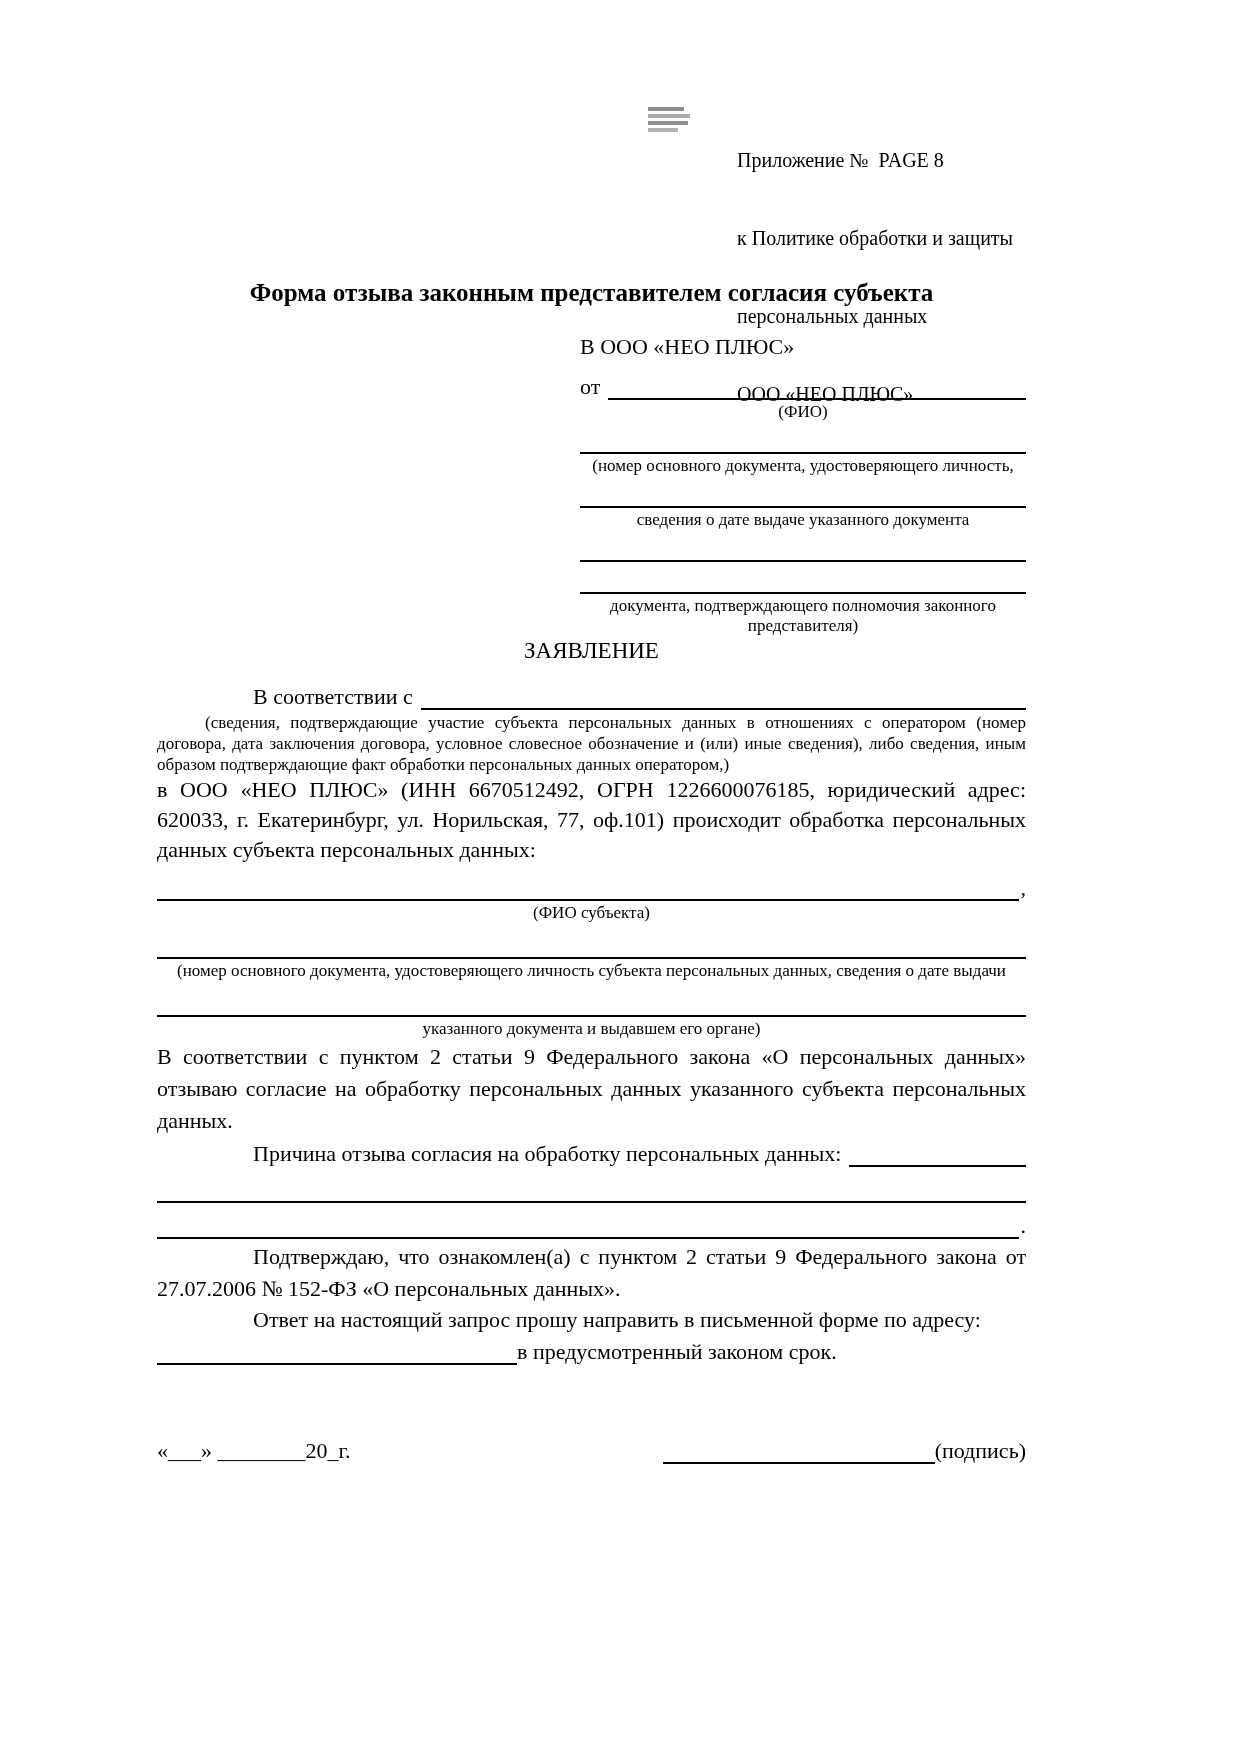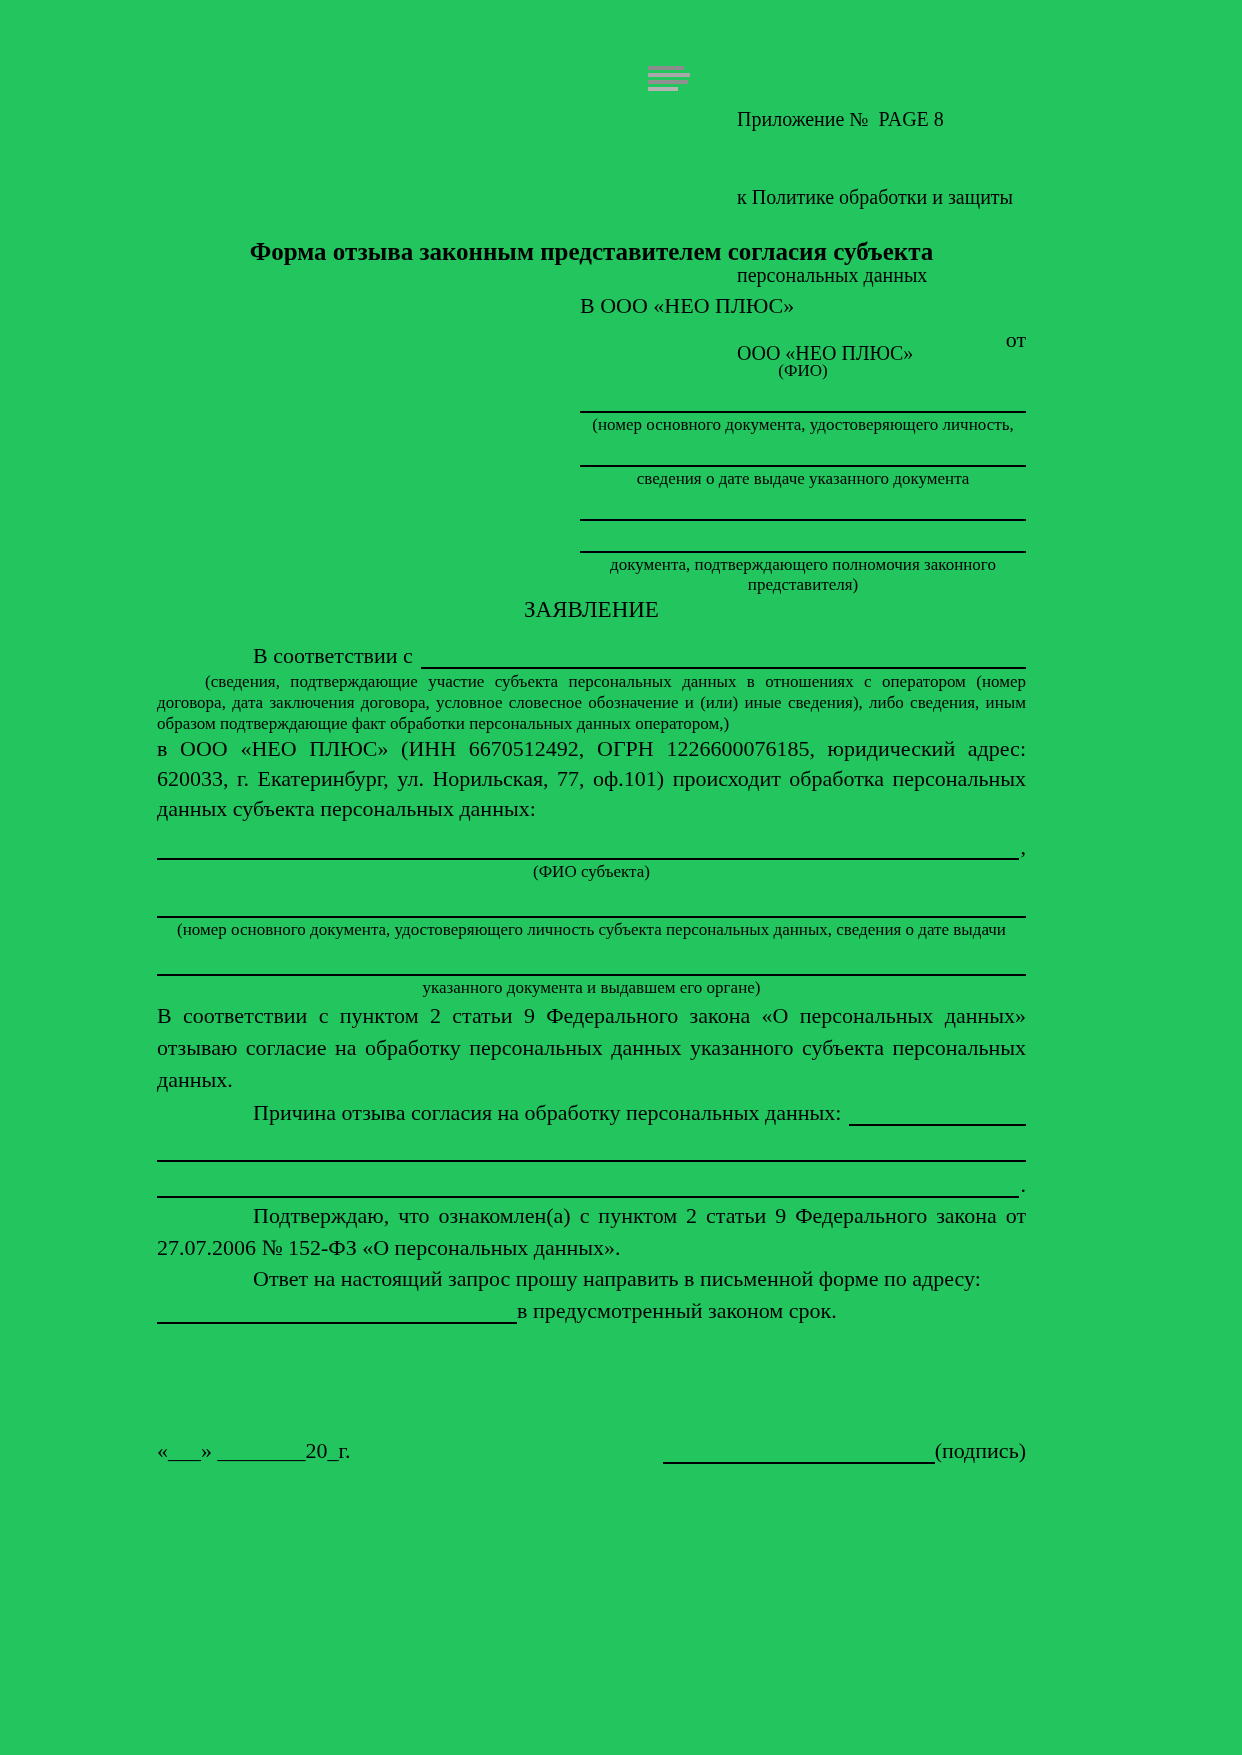--- a/index.html
+++ b/index.html
@@ -1,43 +1,43 @@
 <!DOCTYPE html>
 <html lang="ru"><head>
 <meta charset="utf-8">
 <style>
   html,body { margin:0; padding:0; background:#e9e9e9; }
   .page {
     position:relative;
     width:1242px; height:1755px;
     margin:0 auto;
-    background:#22c55e;
+    background:#ffffff;
     color:#000000;
     font-family:"Liberation Serif", serif;
     box-sizing:border-box;
-    padding:54px 216px 0 157px;
+    padding:95px 216px 0 157px;
     overflow:hidden;
   }
   
   .hdr-wrap { position:relative; height:106px; }
   .doc-icon { position:absolute; left:491px; top:12px; width:44px; display:flex; flex-direction:column; gap:3px; }
   .doc-icon i { display:block; height:4px; background:#9e9e9e; }
   .doc-icon i:nth-child(1){ width:36px; background:#8d8d8d;}
   .doc-icon i:nth-child(2){ width:42px; background:#a8a8a8;}
   .doc-icon i:nth-child(3){ width:40px; background:#909090;}
   .doc-icon i:nth-child(4){ width:30px; background:#b3b3b3;}
   .hdr-text { margin-left:580px; font-size:20px; line-height:26px; white-space:pre-wrap; }
   
   .title { text-align:center; font-weight:bold; font-size:25px; line-height:35px; margin:74px 0 0 0; }
   
   .addr { margin-left:423px; margin-top:22px; font-size:22px; }
   .addr .to { line-height:30px;margin-top:12px; }
   .row { display:flex; align-items:flex-end; }
   .fill { flex:1 1 auto; border-bottom:2px solid #000; }
-  .from-row { margin-top:6px; height:32px;flex-direction:column; }
+  .from-row { margin-top:6px; height:32px; }
   .from-row .fill { margin-left:8px; }
   .cap { text-align:center; font-size:17px; line-height:20px; padding-top:2px; }
   .blank { border-bottom:2px solid #000; height:30px; }
   
   .stmt-head { text-align:center; font-size:23px; line-height:30px; }
   .intro-row { margin-top:14px; height:30px; font-size:22px; }
   .intro-row .label { padding-left:96px; white-space:nowrap; }
   .intro-row .fill { margin-left:8px; }
   .fine { font-size:17px; line-height:21px; text-align:justify; text-indent:48px; margin-top:2px; }
   .body-par { font-size:22px; line-height:30px; text-align:justify; }

